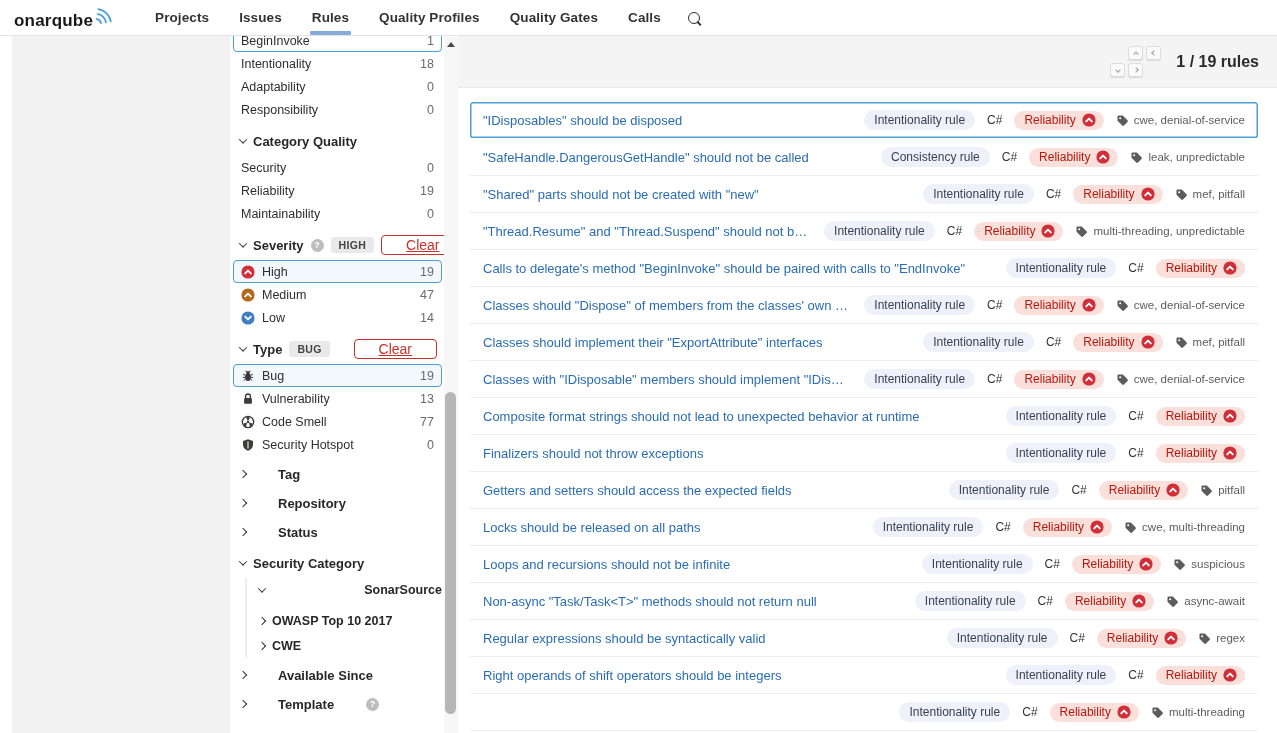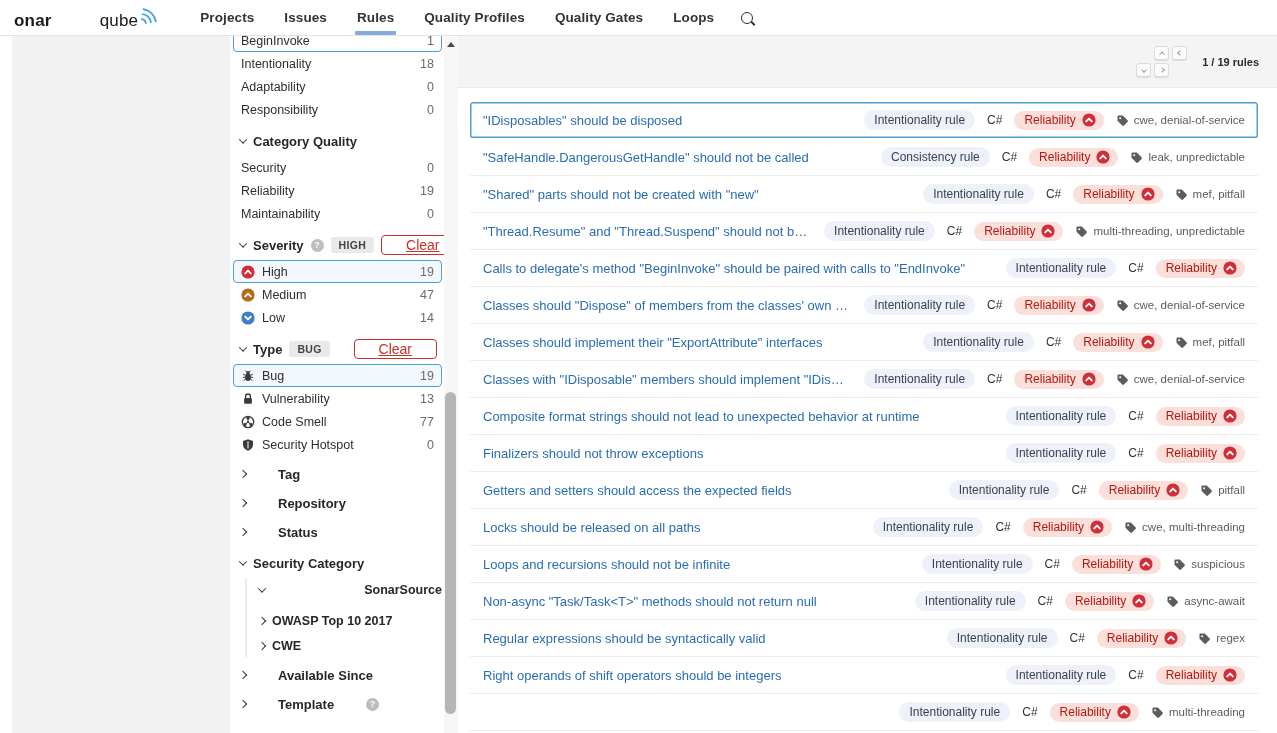--- a/index.html
+++ b/index.html
@@ -10,21 +10,21 @@
     font-family: "Liberation Sans", sans-serif; color:#333;
   }
   
   #header {
     position:absolute; left:0; top:0; width:1277px; height:36px; background:#fff;
     border-bottom:1px solid #e3e3e3; display:flex; align-items:center; z-index:10;
   }
   .logo { display:flex; align-items:flex-start; padding-left:14px; cursor:pointer; }
   .logo-text { font-size:17px; color:#1a1a1a; letter-spacing:.2px; margin-top:6px; }
   .logo-bold { font-weight:700; }
-  .logo-light { font-weight:400;margin-left:48px; }
+  .logo-light { font-weight:700; }
   .logo-wave { margin-left:1px; margin-top:1px; }
   #main-nav { display:flex; align-items:stretch; height:100%; margin-left:22px; }
   .nav-item {
     position:relative; display:flex; align-items:center; padding:0 15px;
     font-size:13.5px; font-weight:700; color:#333; cursor:pointer; letter-spacing:.1px;
   }
   .nav-item.active::after {
     content:""; position:absolute; left:13px; right:13px; bottom:0; height:4px;
     background:var(--nav-underline); border-radius:1px;
   }
@@ -75,21 +75,21 @@
     display:flex; align-items:center; justify-content:flex-end; padding-right:18px; gap:14px; }
   .keys { display:grid; grid-template-columns:repeat(3,16px); grid-auto-rows:15px; gap:2px; }
   .key { width:15px; height:14px; background:#fbfbfb; border:1px solid #dcdcdc; border-radius:3px;
     box-shadow:0 1px 0 rgba(0,0,0,.10); display:flex; align-items:center; justify-content:center; }
   .key.up { grid-column:2; }
   .k-chev { width:4px; height:4px; border-right:1.3px solid #9b9b9b; border-bottom:1.3px solid #9b9b9b; }
   .k-up { transform:rotate(-135deg) translate(-1px,-1px); }
   .k-down { transform:rotate(45deg); }
   .k-left { transform:rotate(135deg); }
   .k-right { transform:rotate(-45deg); }
-  .count-text { font-size:11px; color:#2b2b2b; font-weight:700; }
+  .count-text { font-size:16px; color:#2b2b2b; font-weight:700; }
 
   #rules-list { position:absolute; left:12px; top:66px; width:788px; }
   .rule-row { display:flex; align-items:center; height:37px; padding:0 13px;
     border-bottom:1px solid #ededed; background:#fff; }
   .rule-row.selected { border-bottom-color:transparent; border-radius:3px;
     box-shadow:inset 0 0 0 1.5px var(--selection-blue); }
   .rule-title { font-size:13px; color:var(--link-blue); text-decoration:none; cursor:pointer;
     white-space:nowrap; overflow:hidden; text-overflow:ellipsis; }
   .rule-meta { margin-left:auto; display:flex; align-items:center; gap:12px; flex:none; padding-left:14px; }
   .pill { display:inline-flex; align-items:center; border-radius:999px; font-size:12px; cursor:pointer; }
@@ -112,21 +112,21 @@
         <path d="M4.6 3.23 A15 15 0 0 1 16.77 15.4"></path>
       </svg>
     </span>
   </div>
   <div id="main-nav">
       <div class="nav-item">Projects</div>
       <div class="nav-item">Issues</div>
       <div class="nav-item active">Rules</div>
       <div class="nav-item">Quality Profiles</div>
       <div class="nav-item">Quality Gates</div>
-      <div class="nav-item">Loops</div>
+      <div class="nav-item">Calls</div>
     </div>
   <div class="search-wrap">
     <span class="mag"></span>
   </div>
 </div>
 
 <div id="left-gutter"></div>
 
 <div id="facet-panel">
   <div id="facet-sections">

